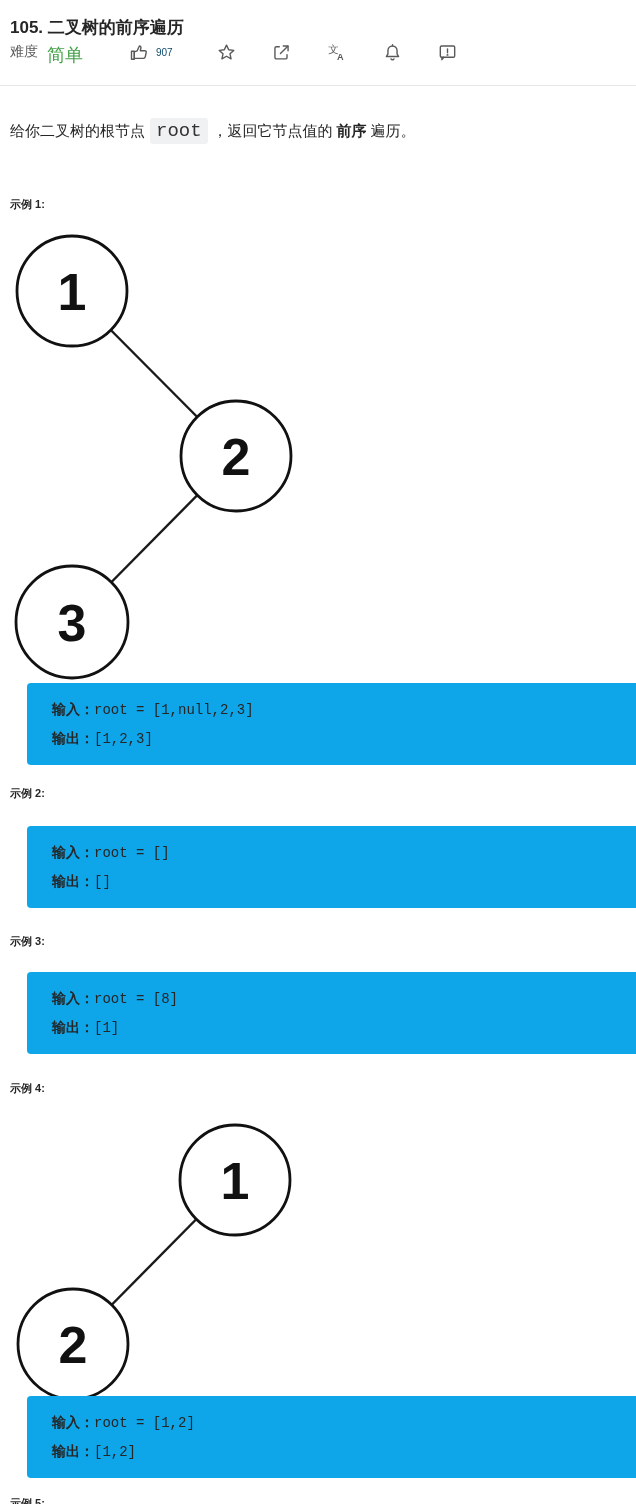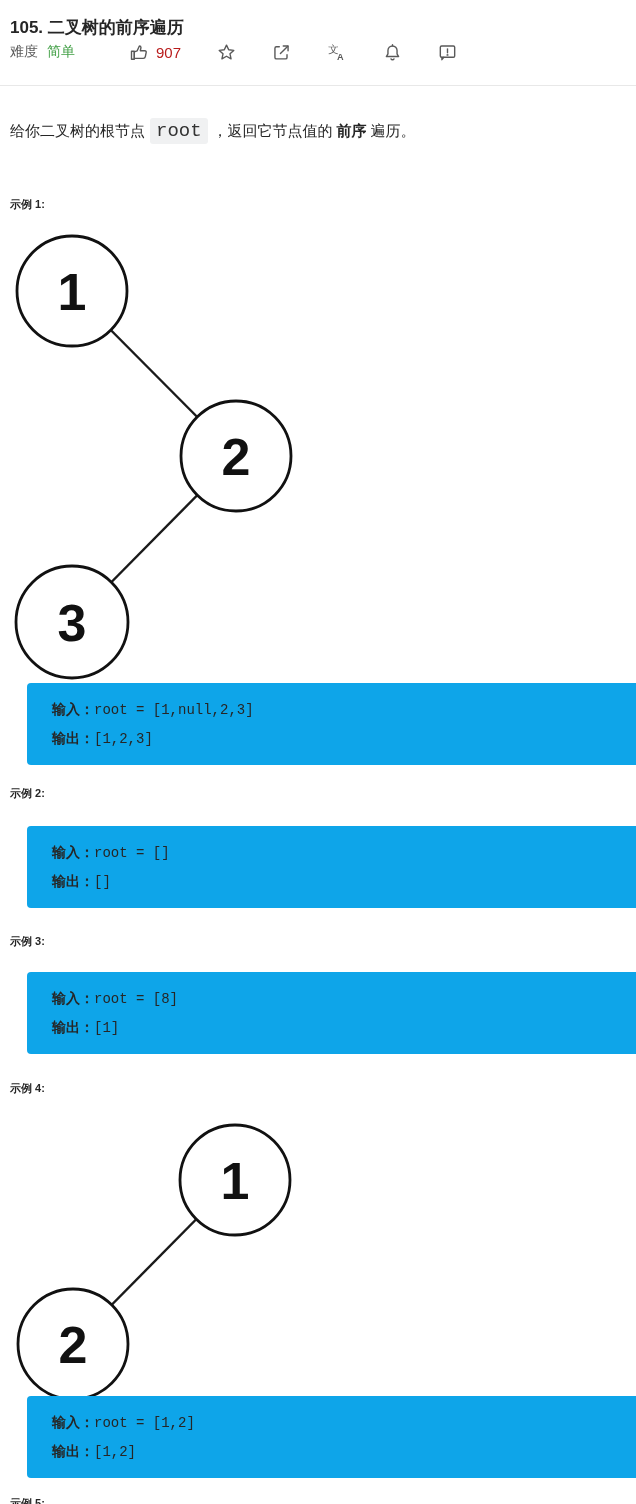--- a/index.html
+++ b/index.html
@@ -6,27 +6,27 @@
   body{
     width:636px;height:1504px;position:relative;overflow:hidden;
     background:#ffffff;
     font-family:"Liberation Sans","DejaVu Sans",sans-serif;
     color:#262626;
   }
   .abs{position:absolute;}
   .page-title{left:10px;top:5px;font-size:17px;font-weight:700;color:#262626;}
   .toolbar{left:0;top:38px;width:580px;height:28px;}
   .t-label{position:absolute;left:10px;top:5px;font-size:14px;color:#5c5c5c;}
-  .t-diff{position:absolute;left:47px;top:5px;font-size:14px;}
+  .t-diff{position:absolute;left:47px;top:5px;font-size:18px;}
   .icon-btn{
     position:absolute;top:2px;background:none;border:none;padding:0;margin:0;
     cursor:pointer;display:flex;align-items:center;gap:7px;height:24px;
   }
   .like-btn{left:128px;}
-  .like-count{font-size:15px;color:#b91c1c;}
+  .like-count{font-size:10px;color:#0c4a6e;}
   .star-btn{left:216px;}
   .share-btn{left:271px;}
   .translate-btn{left:326px;}
   .bell-btn{left:382px;}
   .feedback-btn{left:437px;}
   .divider{left:0;top:85px;width:636px;height:0;border-top:1px solid #e8e8e8;}
   .description{left:10px;top:103px;width:616px;font-size:15px;line-height:26px;color:#262626;}
   .inline-code{
     font-family:"Liberation Mono","DejaVu Sans Mono",monospace;
     font-size:19px;background:#f0f1f2;border-radius:3px;padding:2px 6px;margin:0 5px;color:#333;

